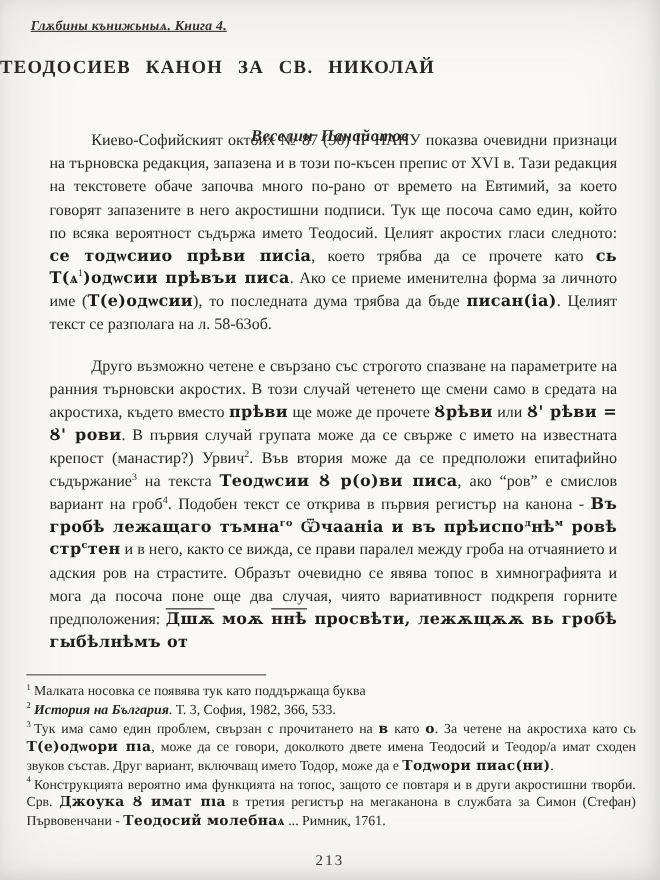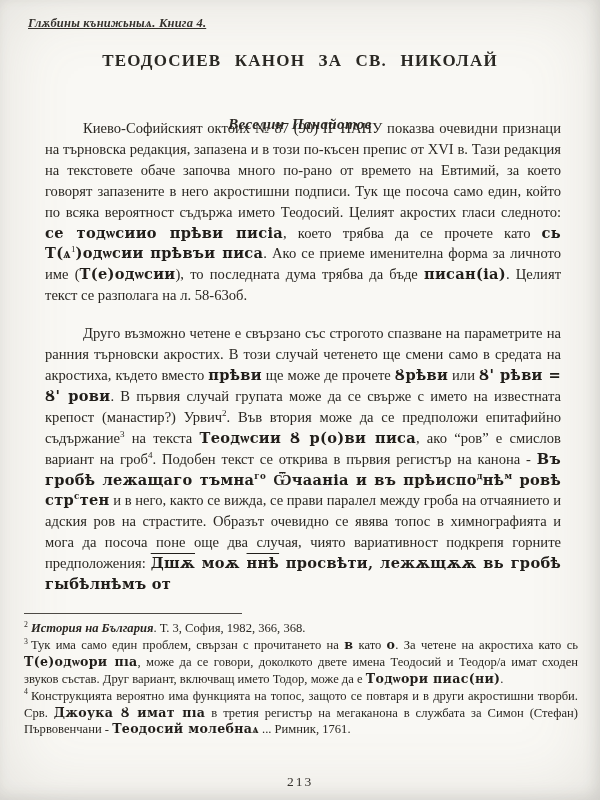--- a/index.html
+++ b/index.html
@@ -16,21 +16,21 @@
                inset -7px 0 14px rgba(0,0,0,.06),
                inset 0 -8px 14px rgba(0,0,0,.05);
   }
   .running-header{
     position:absolute;top:16px;left:28px;
     font-size:12.5px;font-weight:bold;font-style:italic;
     text-decoration:underline;color:#34312c;letter-spacing:.2px;
   }
   .title{
     position:absolute;top:40px;left:0;width:100%;
-    text-align:center;font-weight:bold;font-size:17px;
+    text-align:left;font-weight:bold;font-size:17px;
     letter-spacing:1.2px;word-spacing:8px;color:#2a2823;
   }
   .author{
     position:absolute;top:72px;left:0;width:100%;
     text-align:center;font-weight:bold;font-style:italic;
     font-size:15px;letter-spacing:.4px;word-spacing:3px;color:#2d2a25;margin-top:44px;
   }
   .main-text{
     position:absolute;top:101px;left:28px;right:22px;
     font-size:14.6px;line-height:20.9px;text-align:justify;
@@ -72,20 +72,21 @@
   <div class="author">Веселин Панайотов</div>
 
   <div class="main-text">
     <p><span>Киево-Софийският октоих № 87 (90) ІР НАНУ показва очевидни признаци на търновска редакция, запазена и в този по-късен препис от XVI в. Тази редакция на текстовете обаче започва много по-рано от времето на Евтимий, за което говорят запазените в него акростишни подписи. Тук ще посоча само един, който по всяка вероятност съдържа името Теодосий. Целият акростих гласи следното: </span><span class="ocs">се тодѡсиио прѣви писіа</span><span>, което трябва да се прочете като </span><span class="ocs">сь Т(ѧ</span><span class="fnref">1</span><span class="ocs">)одѡсии прѣвъи писа</span><span>. Ако се приеме именителна форма за личното име (</span><span class="ocs">Т(е)одѡсии</span><span>), то последната дума трябва да бъде </span><span class="ocs">писан(іа)</span><span>. Целият текст се разполага на л. 58-63об.</span></p>
     <p><span>Друго възможно четене е свързано със строгото спазване на параметрите на ранния търновски акростих. В този случай четенето ще смени само в средата на акростиха, където вместо </span><span class="ocs">прѣви</span><span> ще може де прочете </span><span class="ocs">Ȣрѣви</span><span> или </span><span class="ocs">Ȣ' рѣви = Ȣ' рови</span><span>. В първия случай групата може да се свърже с името на известната крепост (манастир?) Урвич</span><span class="fnref">2</span><span>. Във втория може да се предположи епитафийно съдържание</span><span class="fnref">3</span><span> на текста </span><span class="ocs">Теодѡсии Ȣ р(о)ви писа</span><span>, ако “ров” е смислов вариант на гроб</span><span class="fnref">4</span><span>. Подобен текст се открива в първия регистър на канона - </span><span class="ocs">Въ гробѣ лежащаго тъмна</span><span class="ocs supsc">го</span><span class="ocs"> Ѿчааніа и въ прѣиспо</span><span class="ocs supsc">д</span><span class="ocs">нѣ</span><span class="ocs supsc">м</span><span class="ocs"> ровѣ стр</span><span class="ocs supsc">с</span><span class="ocs">тен</span><span> и в него, както се вижда, се прави паралел между гроба на отчаянието и адския ров на страстите. Образът очевидно се явява топос в химнографията и мога да посоча поне още два случая, чиято вариативност подкрепя горните предположения: </span><span class="ocs ovl">Дшѫ</span><span class="ocs"> моѫ </span><span class="ocs ovl">ннѣ</span><span class="ocs"> просвѣти, лежѫщѫѫ вь гробѣ гыбѣлнѣмъ от</span></p>
   </div>
 
   <hr class="fn-separator">
 
   <div class="footnotes">
-    <p class="fn"><span class="marker">2</span><span><span class="bolditalic">История на България</span><span>. Т. 3, София, 1982,  366, 368.</span></span></p>
+    <p class="fn"><span class="marker">1</span><span><span>Малката носовка се появява тук като поддържаща буква</span></span></p>
+    <p class="fn"><span class="marker">2</span><span><span class="bolditalic">История на България</span><span>. Т. 3, София, 1982,  366, 533.</span></span></p>
     <p class="fn"><span class="marker">3</span><span><span>Тук има само един проблем, свързан с прочитането на </span><span class="ocs">в</span><span> като </span><span class="ocs">о</span><span>. За четене на акростиха като сь </span><span class="ocs">Т(е)одѡори пıа</span><span>, може да се говори, доколкото двете имена Теодосий и Теодор/а имат сходен звуков състав. Друг вариант, включващ името Тодор, може да е </span><span class="ocs">Тодѡори пиас(ни)</span><span>.</span></span></p>
     <p class="fn"><span class="marker">4</span><span><span>Конструкцията вероятно има функцията на топос, защото се повтаря и в други акростишни творби. Срв. </span><span class="ocs">Джоука Ȣ имат пıа</span><span>  в третия регистър на мегаканона в службата за Симон (Стефан) Първовенчани - </span><span class="ocs">Теодосий молебнаѧ</span><span> ... Римник, 1761.</span></span></p>
   </div>
 
   <div class="page-number">213</div>
 
 </div>
 
 </body></html>

